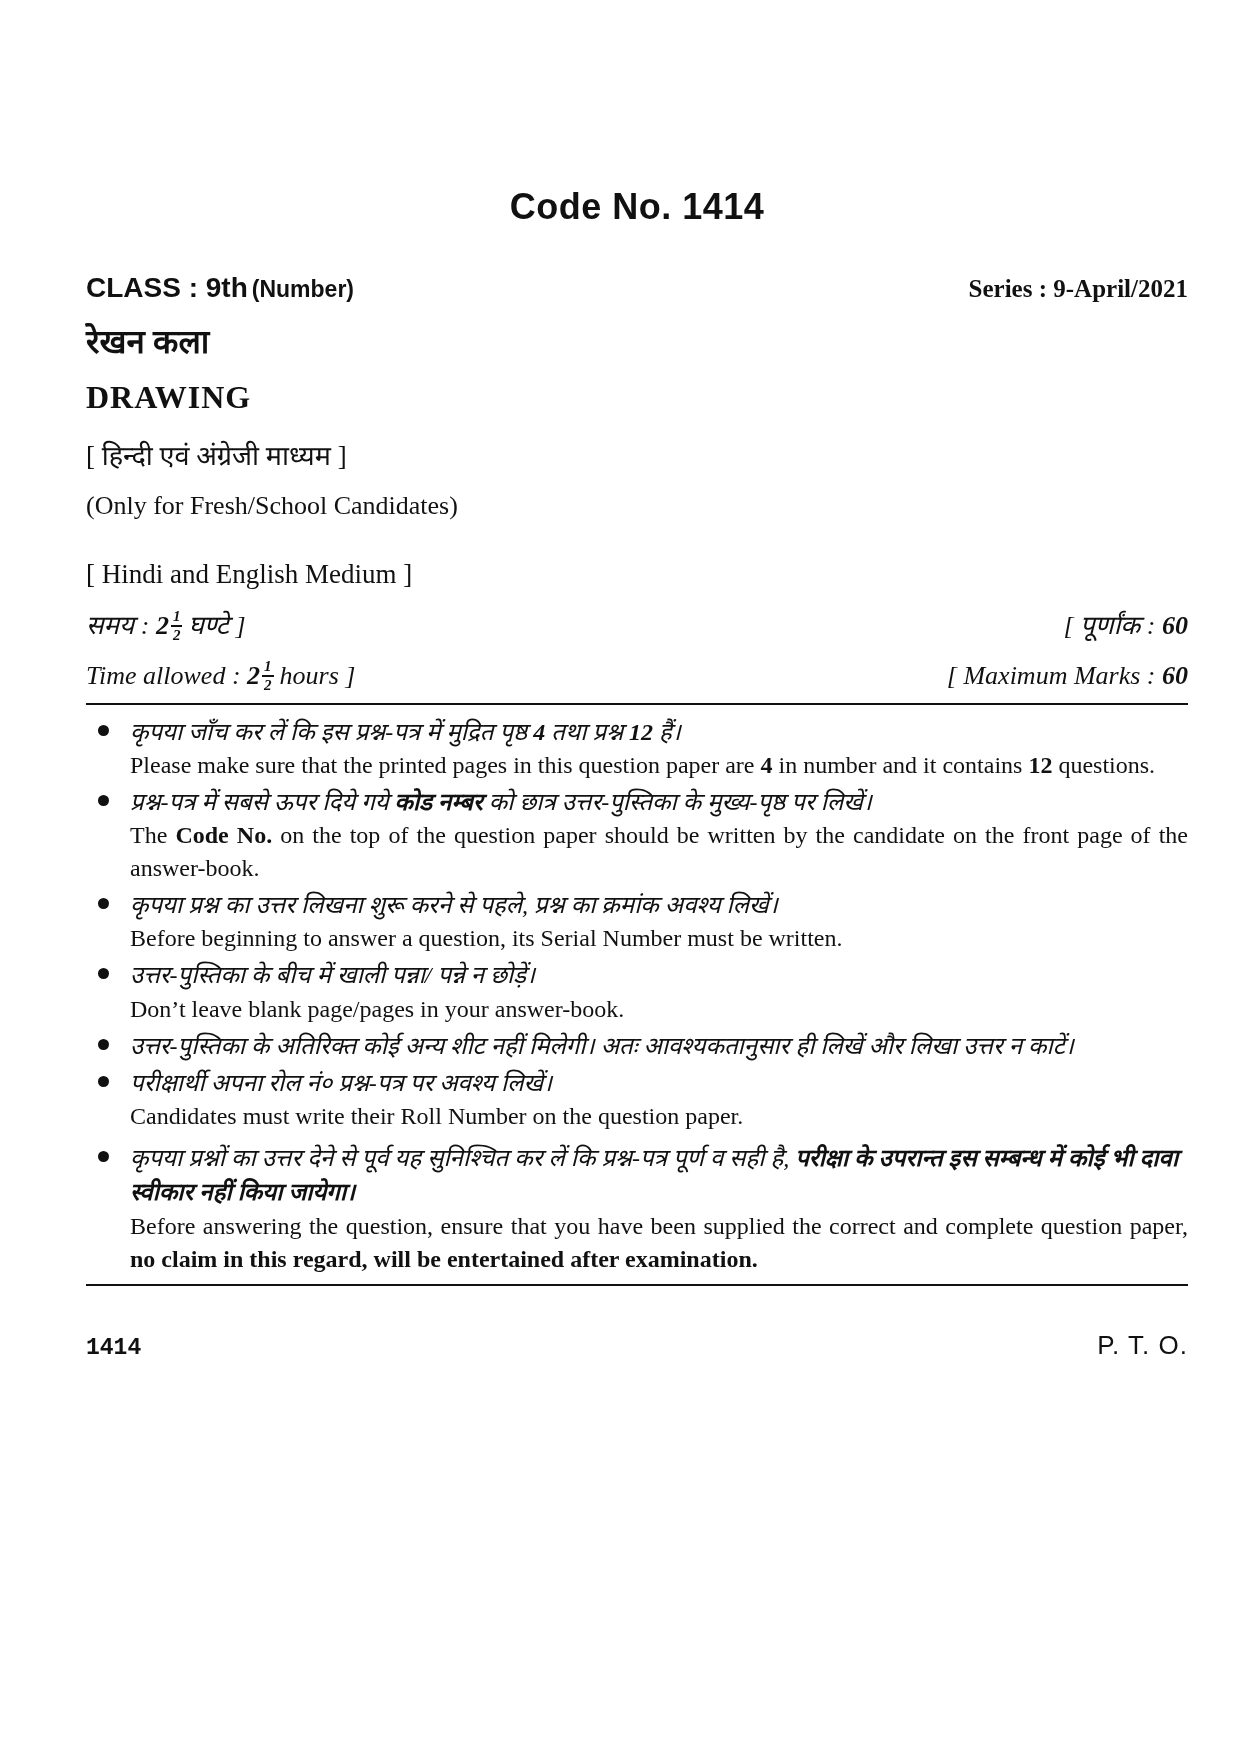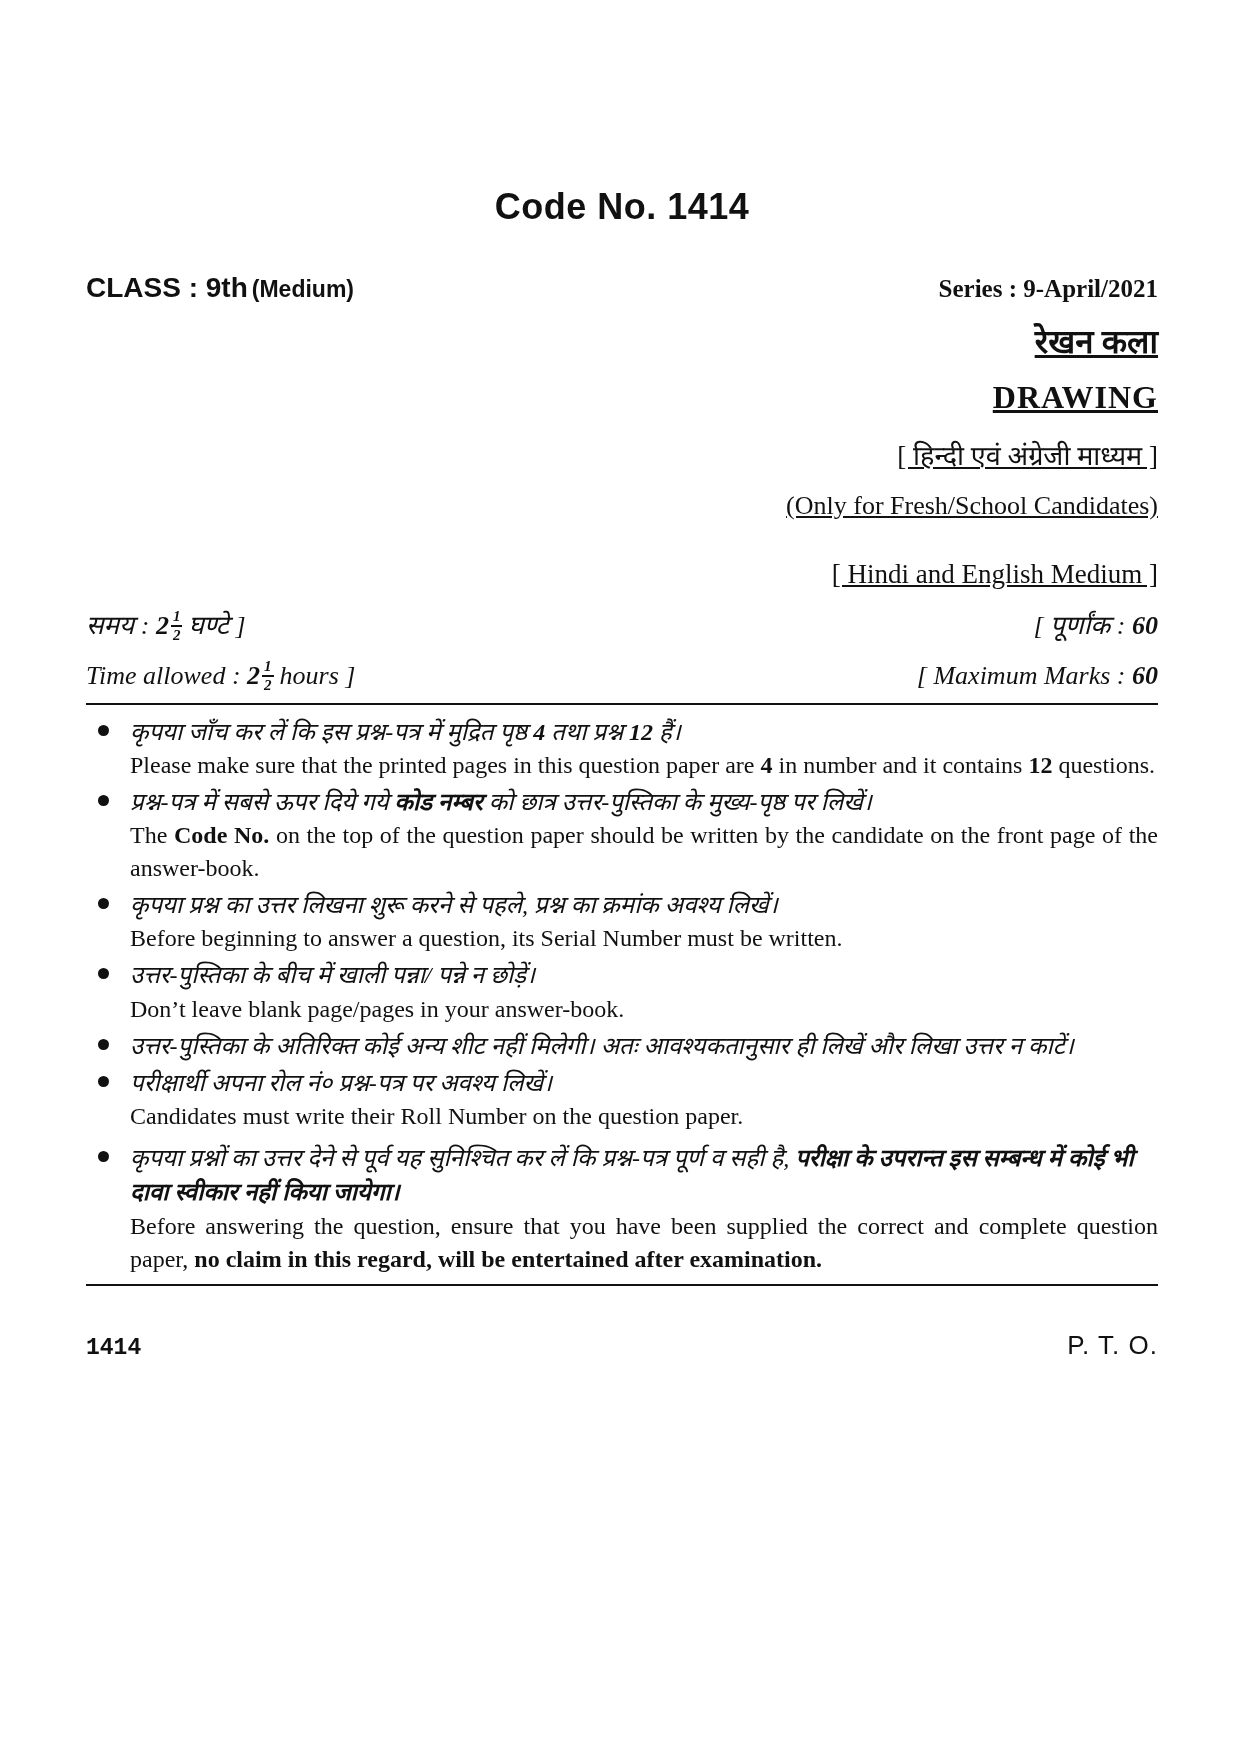--- a/index.html
+++ b/index.html
@@ -4,21 +4,21 @@
 <style>
   html,body{margin:0;padding:0;background:#e8e8e8;}
   .page{
     position:relative;
     width:1240px;height:1755px;
     margin:0 auto;
     background:#ffffff;
     color:#111;
     font-family:"Liberation Serif", serif;
     box-sizing:border-box;
-    padding:186px 82px 0 86px;
+    padding:186px 52px 0 86px;
     overflow:hidden;
   }
   
   .code-no{
     text-align:center;
     font-family:"Liberation Sans", sans-serif;
     font-weight:bold;
     font-size:36px;
     margin:0 0 44px 0;
     letter-spacing:0.5px;
@@ -32,21 +32,21 @@
   .class-sub{
     font-family:"Liberation Sans", sans-serif;
     font-weight:bold;font-size:23px;
   }
   .series{font-weight:bold;font-size:25px;}
   .roll-row{display:flex;align-items:center;margin:4px 0 10px 0;}
   .roll-label{font-weight:bold;font-style:italic;font-size:26px;margin-right:12px;}
   .roll-boxes{display:flex;gap:3px;}
   .roll-box{width:34px;height:44px;border:3px solid #111;box-sizing:border-box;background:#fff;}
   
-  .center{text-align:right;text-decoration:underline;}
+  .center{text-align:left;}
   .title-hi{font-size:33px;font-weight:bold;margin:8px 0 16px 0;}
   .title-en{font-size:32px;font-weight:bold;letter-spacing:1px;margin:0 0 20px 0;}
   .medium-hi{font-size:27px;margin:0 0 18px 0;}
   .medium-en{font-size:27px;margin:0 0 16px 0;}
   .only-for{font-size:26px;margin:0 0 38px 0;}
   
   .meta-row{font-size:26px;margin-bottom:16px;}
   .meta-row .hi-slant{font-style:italic;}
   .meta-row.en{font-style:italic;margin-bottom:10px;}
   .bold{font-weight:bold;}
@@ -99,21 +99,21 @@
 </head>
 <body>
 
 <div class="page">
 
   <h1 class="code-no">Code No. 1414</h1>
 
   <div class="row class-line">
     <div>
       <span class="class-main">CLASS : 9th</span>
-      <span class="class-sub">(Medium)</span>
+      <span class="class-sub">(Number)</span>
     </div>
     <div class="series">Series : 9-April/2021</div>
   </div>
 
 
   <div class="center title-hi">रेखन कला</div>
   <div class="center title-en">DRAWING</div>
   <div class="center medium-hi">[ हिन्दी एवं अंग्रेजी माध्यम ]</div>
   <div class="center only-for">(Only for Fresh/School Candidates)</div>
   <div class="center medium-en">[ Hindi and English Medium ]</div>

